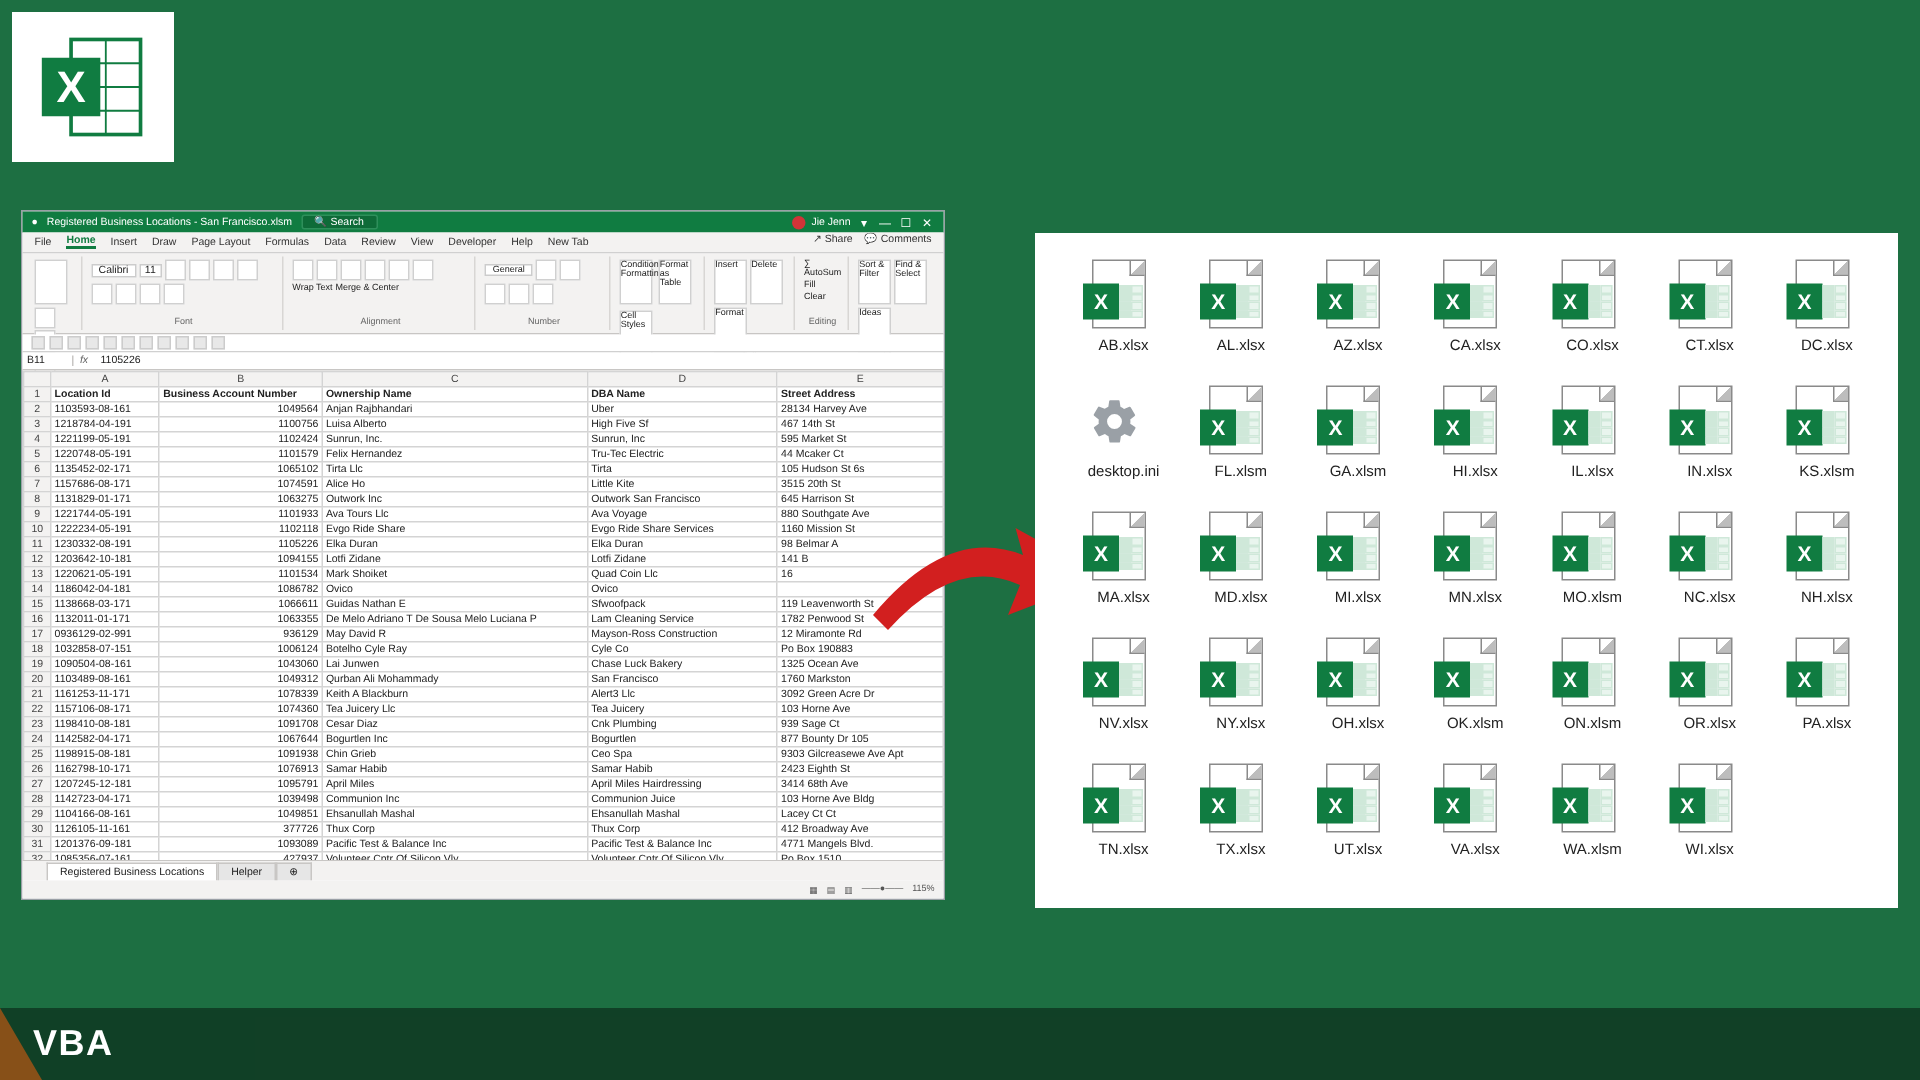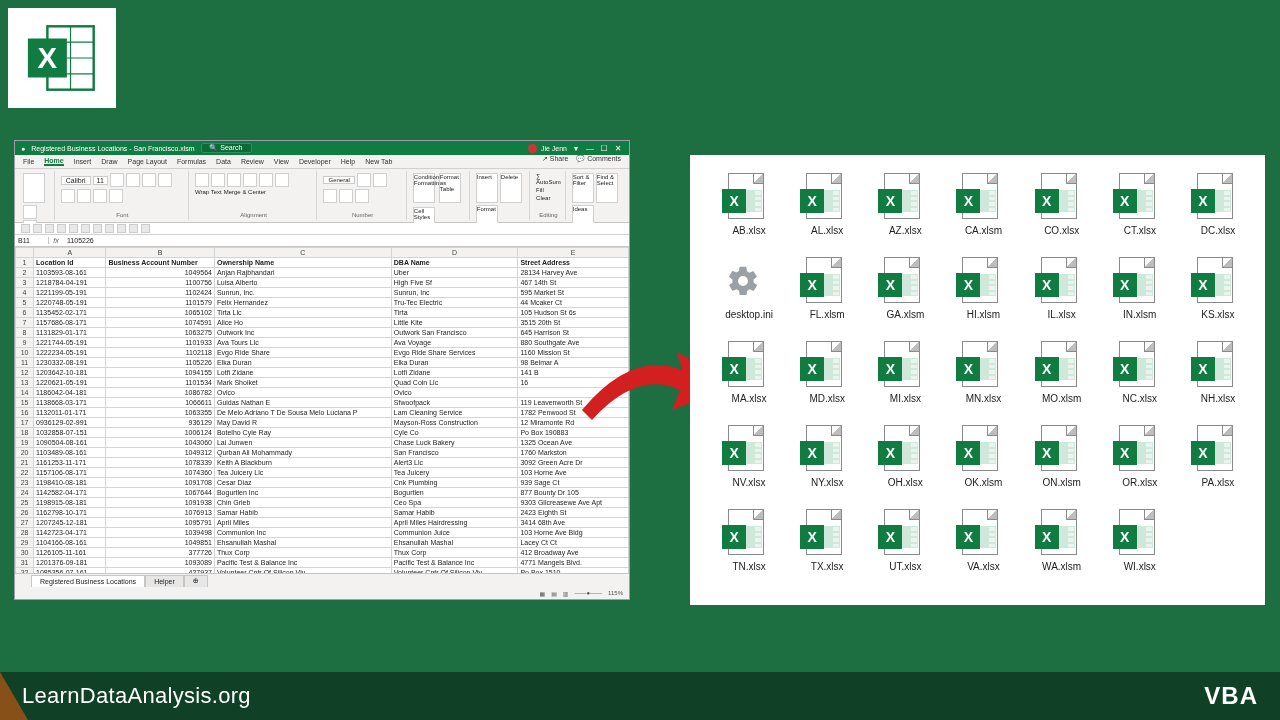--- a/index.html
+++ b/index.html
@@ -662,21 +662,21 @@
           <span></span>
           <span></span>
           <span></span>
           <span></span>
           <span></span>
           <span></span>
           <span></span>
           <span></span>
         </div>
     </div>
-      <div class="fname">CA.xlsm</div>
+      <div class="fname">CA.xlsx</div>
     </div>
     <div class="file-item">
       <div class="ficon">
       <div class="sheet-back">
           <div class="dog-ear"></div>
         </div>
       <div class="x-tile">X</div>
       <div class="cells">
           <span></span>
           <span></span>
@@ -784,21 +784,21 @@
           <span></span>
           <span></span>
           <span></span>
           <span></span>
           <span></span>
           <span></span>
           <span></span>
           <span></span>
         </div>
     </div>
-      <div class="fname">HI.xlsm</div>
+      <div class="fname">HI.xlsx</div>
     </div>
     <div class="file-item">
       <div class="ficon">
       <div class="sheet-back">
           <div class="dog-ear"></div>
         </div>
       <div class="x-tile">X</div>
       <div class="cells">
           <span></span>
           <span></span>
@@ -822,40 +822,40 @@
           <span></span>
           <span></span>
           <span></span>
           <span></span>
           <span></span>
           <span></span>
           <span></span>
           <span></span>
         </div>
     </div>
-      <div class="fname">IN.xlsm</div>
-    </div>
-    <div class="file-item">
-      <div class="ficon">
-      <div class="sheet-back">
-          <div class="dog-ear"></div>
-        </div>
-      <div class="x-tile">X</div>
-      <div class="cells">
-          <span></span>
-          <span></span>
-          <span></span>
-          <span></span>
-          <span></span>
-          <span></span>
-          <span></span>
-          <span></span>
-        </div>
-    </div>
-      <div class="fname">KS.xlsx</div>
+      <div class="fname">IN.xlsx</div>
+    </div>
+    <div class="file-item">
+      <div class="ficon">
+      <div class="sheet-back">
+          <div class="dog-ear"></div>
+        </div>
+      <div class="x-tile">X</div>
+      <div class="cells">
+          <span></span>
+          <span></span>
+          <span></span>
+          <span></span>
+          <span></span>
+          <span></span>
+          <span></span>
+          <span></span>
+        </div>
+    </div>
+      <div class="fname">KS.xlsm</div>
     </div>
     <div class="file-item">
       <div class="ficon">
       <div class="sheet-back">
           <div class="dog-ear"></div>
         </div>
       <div class="x-tile">X</div>
       <div class="cells">
           <span></span>
           <span></span>
@@ -1227,15 +1227,14 @@
           <span></span>
           <span></span>
         </div>
     </div>
       <div class="fname">WI.xlsx</div>
     </div>
   </div>
 
 <div class="footer-accent"></div>
 <div class="footer-bar">
-  <div class="footer-left">LearnDataAnalysis.org</div>
   <div class="footer-right">VBA</div>
 </div>
 
 </body></html>

